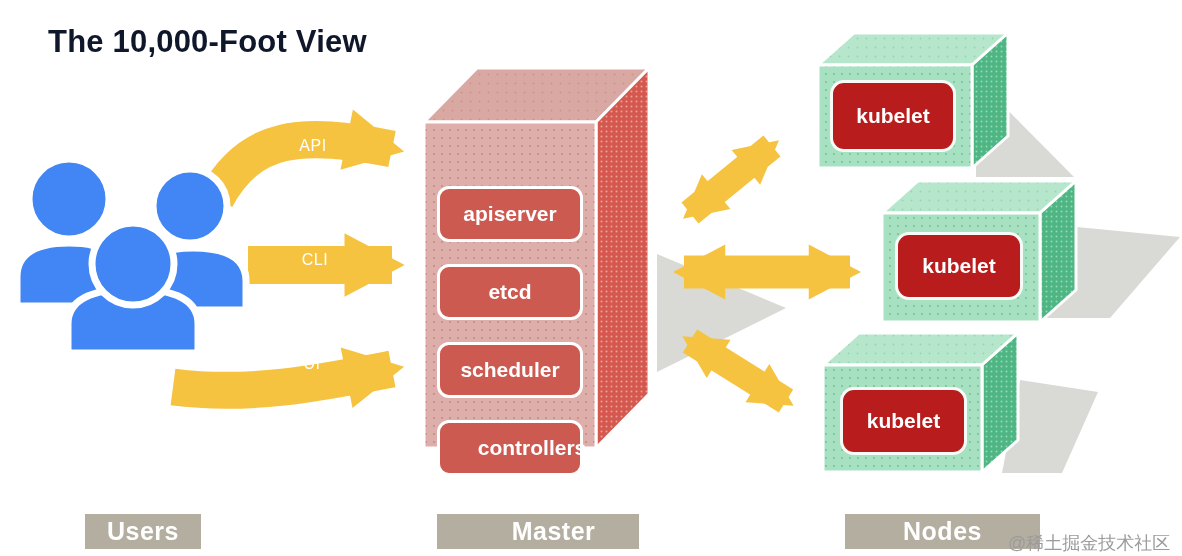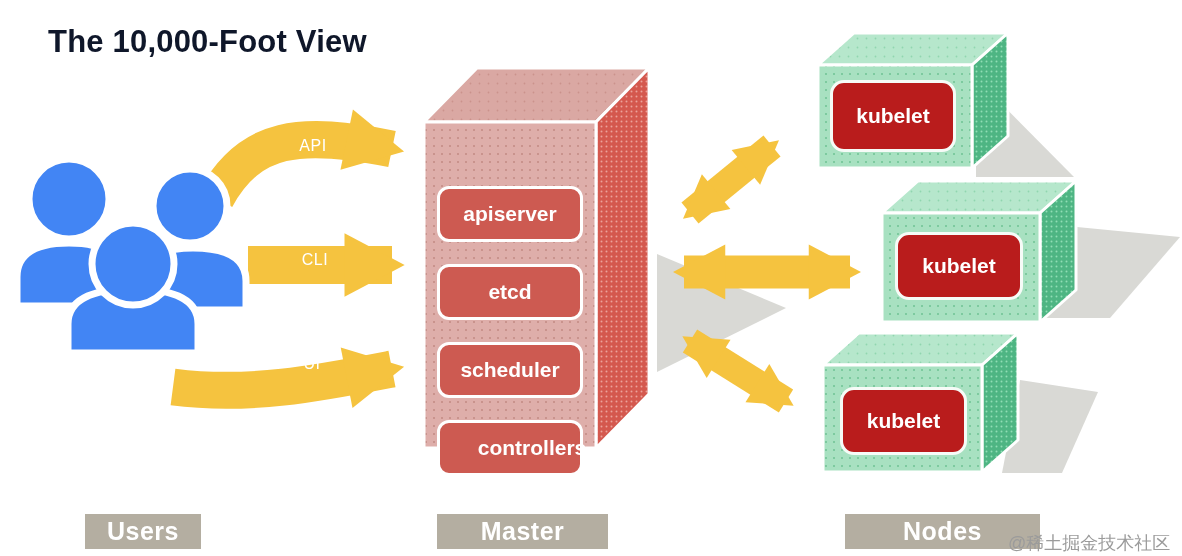--- a/index.html
+++ b/index.html
@@ -139,18 +139,18 @@
   <div class="pill" style="top:138px;">apiserver</div>
   <div class="pill" style="top:216px;">etcd</div>
   <div class="pill" style="top:294px;">scheduler</div>
   <div class="pill" style="top:372px;padding-left:44px;">controllers</div>
 
   <div class="kubelet" style="left:830px; top:80px; width:126px; height:72px;">kubelet</div>
   <div class="kubelet" style="left:895px; top:232px; width:128px; height:68px;">kubelet</div>
   <div class="kubelet" style="left:840px; top:387px; width:127px; height:68px;">kubelet</div>
 
   <div class="seclabel" style="left:85px; width:116px;">Users</div>
-  <div class="seclabel" style="left:437px; width:171px;">Master</div>
+  <div class="seclabel" style="left:437px; width:171px;padding-left:31px;">Master</div>
   <div class="seclabel" style="left:845px; width:195px;">Nodes</div>
 
   <div class="watermark">@稀土掘金技术社区</div>
 
 </div>
 
 </body></html>

